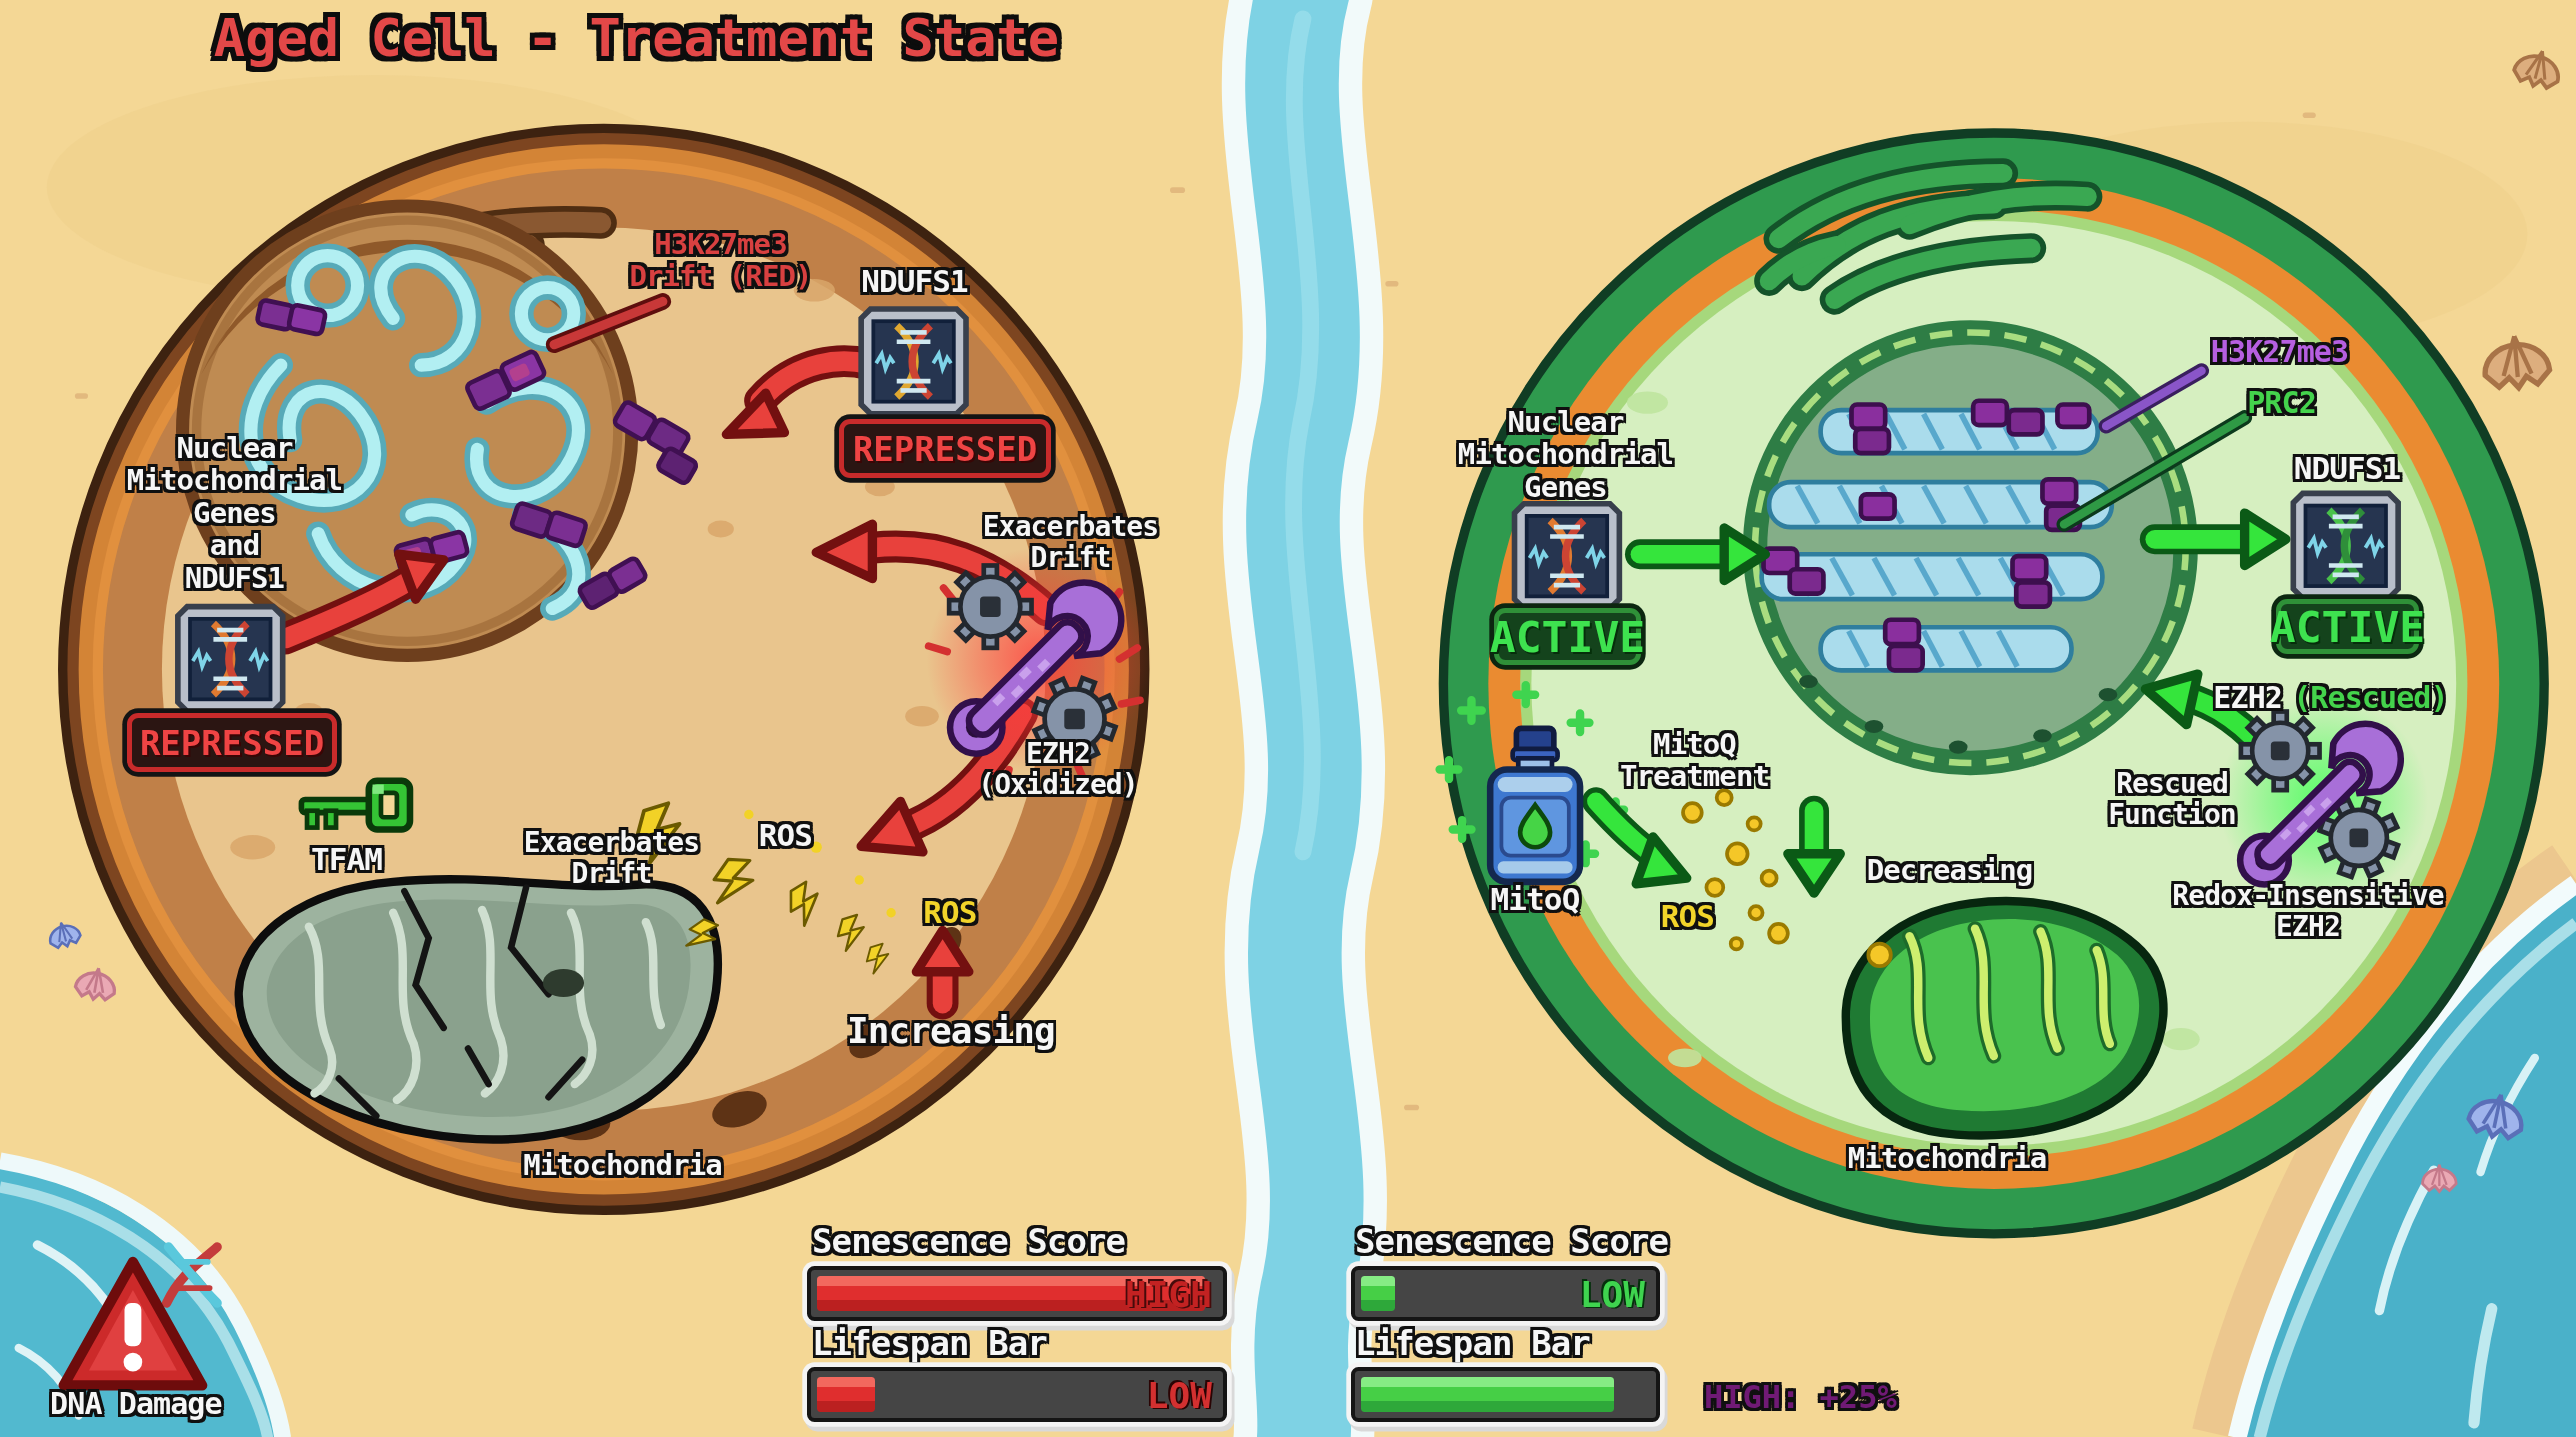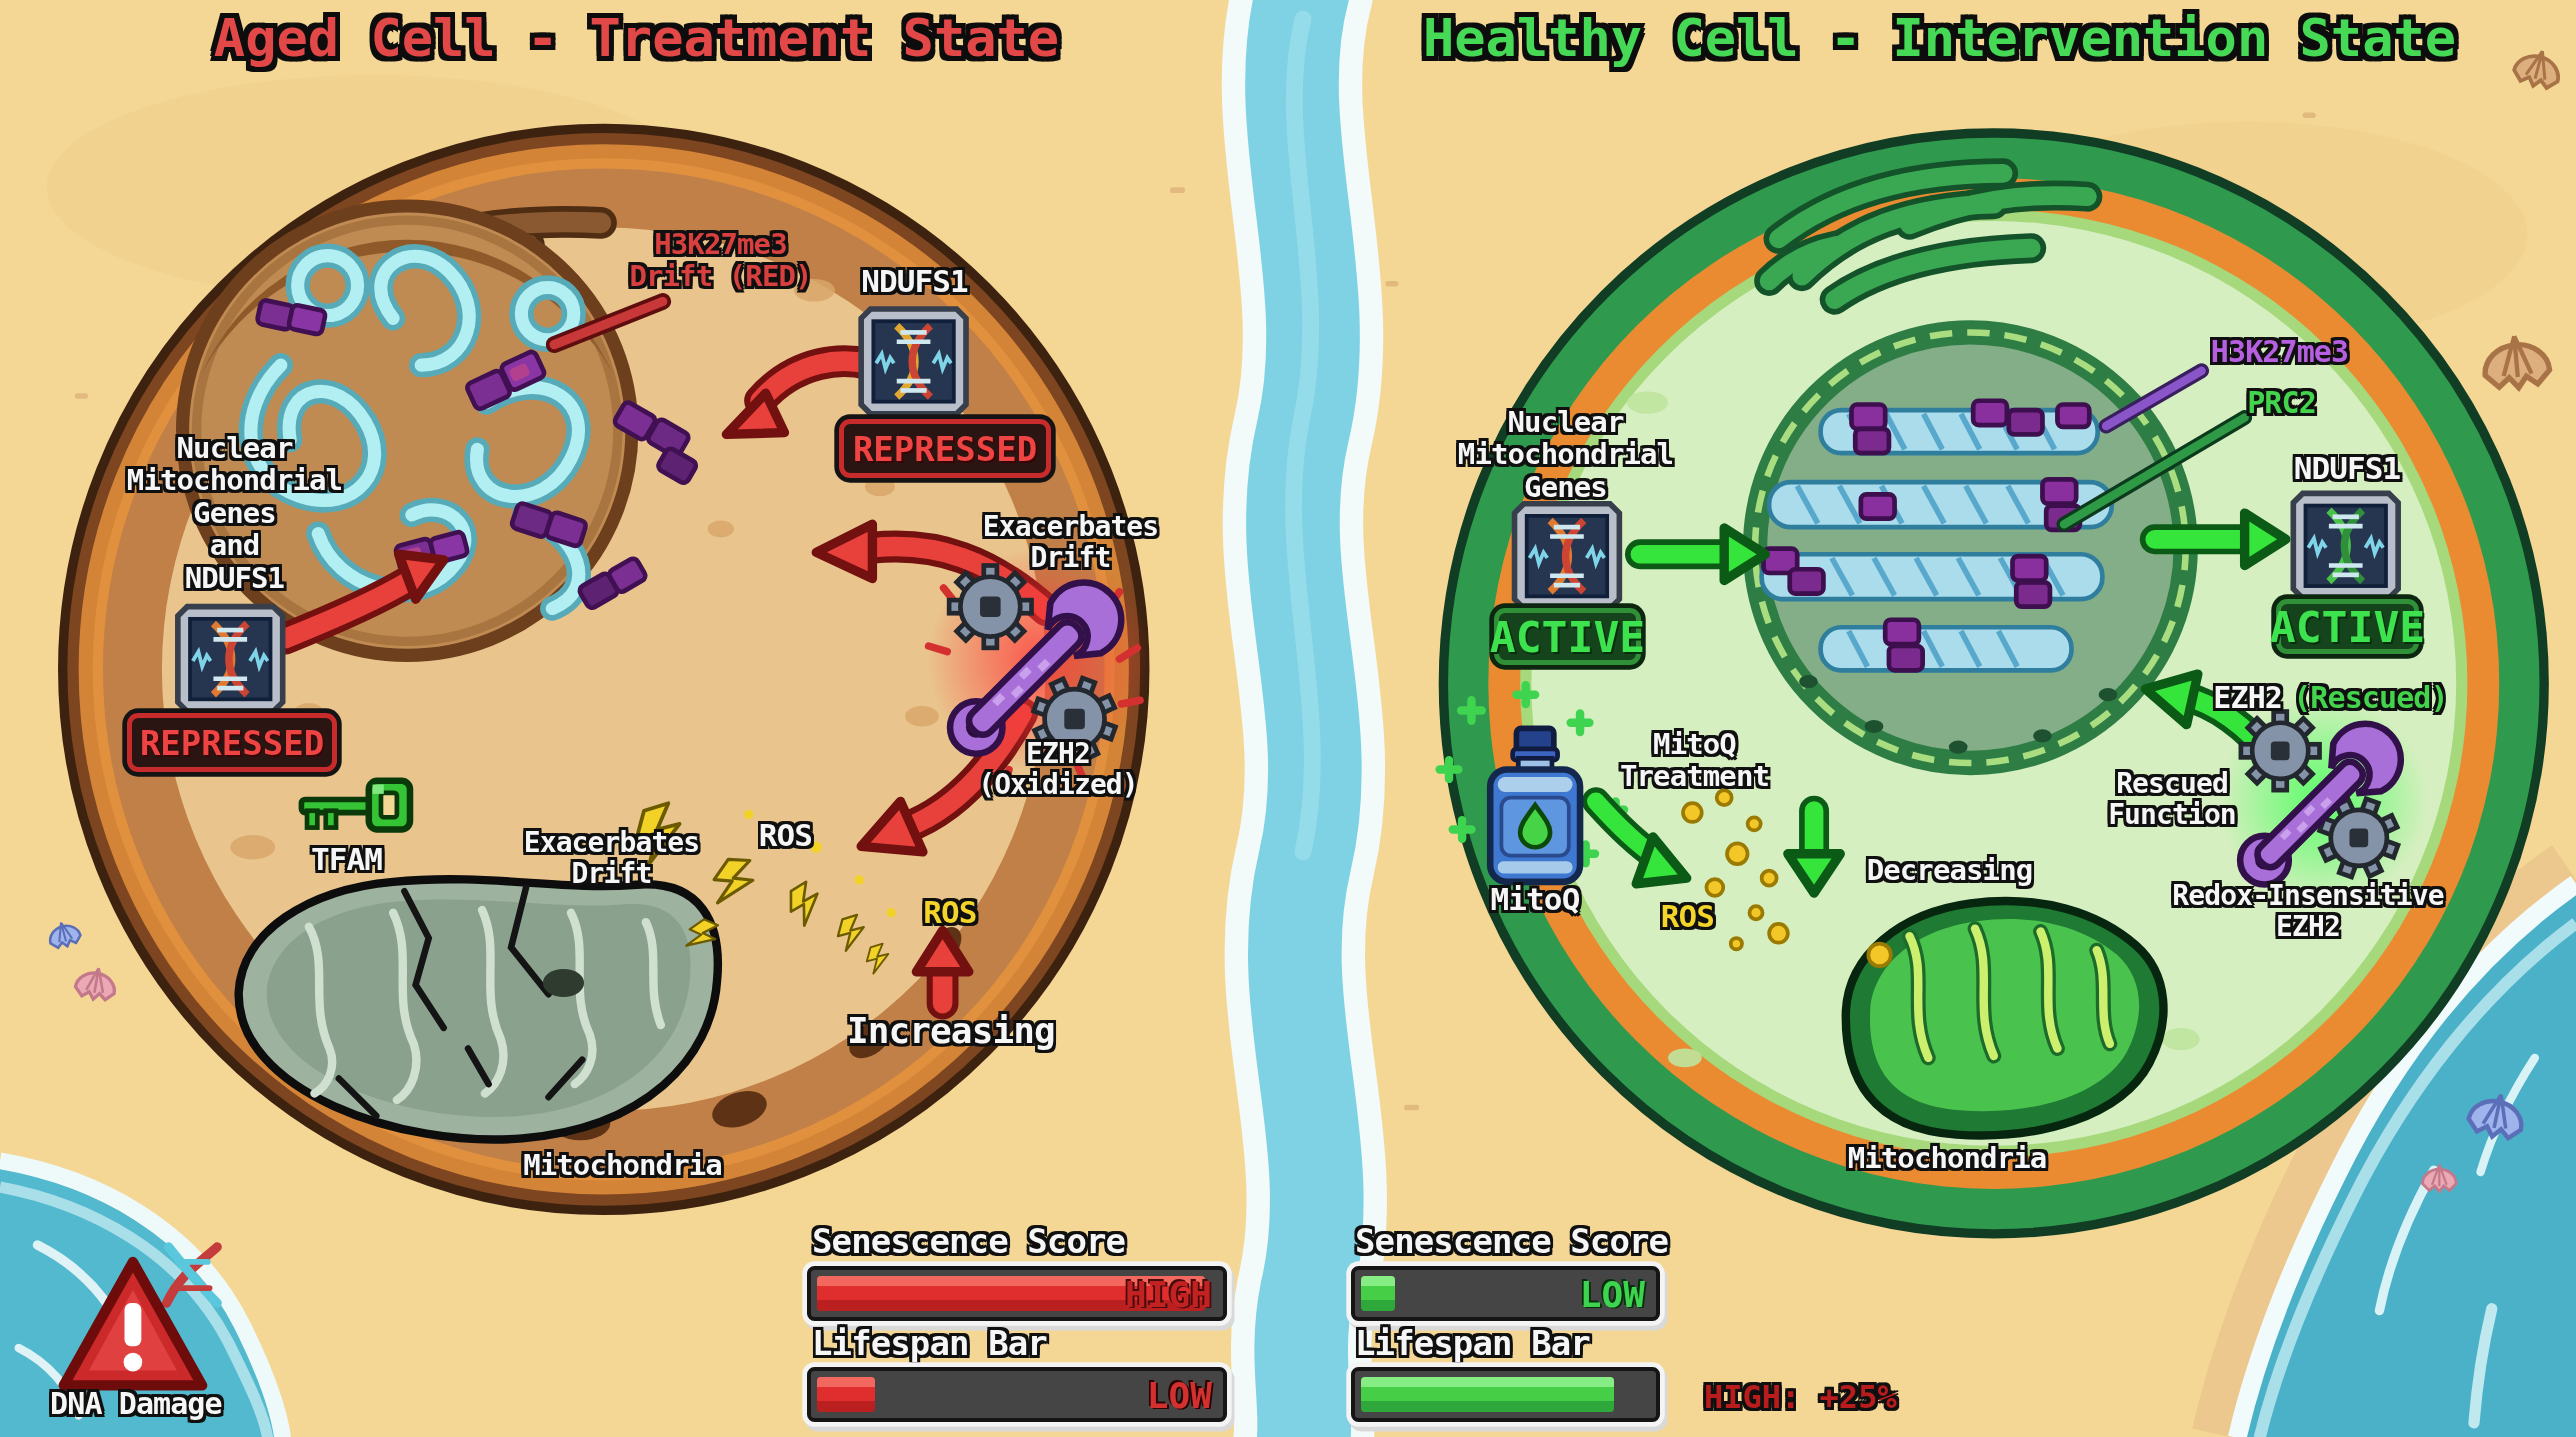--- a/index.html
+++ b/index.html
@@ -23,21 +23,21 @@
   .bar{position:absolute;background:#454545;border:4.7px solid #151515;border-radius:7.5px;
        box-shadow:0 0 0 4.7px #f4f4f4,2.8px 4.7px 0 4.7px #d9d9d9;text-align:right;}
   .bar .fill{position:absolute;left:5.6px;top:5.6px;bottom:5.6px;border-radius:3.7px;}
   .fill.red{background:linear-gradient(180deg,#f2685e 0%,#f2685e 28%,#e02e2e 28%,#e02e2e 68%,#bb2020 68%);}
   .fill.green{background:linear-gradient(180deg,#86ec84 0%,#86ec84 28%,#46cf46 28%,#46cf46 68%,#2ea83a 68%);}
   .bar .val{position:absolute;right:11.2px;top:50%;transform:translateY(-50%);
             font-weight:bold;font-size:36px;letter-spacing:0;}
   .val.redhi{color:#c32222;text-shadow:1.9px 1.9px 0 #460b0b,-1.9px -1.9px 0 #460b0b;}
   .val.redlo{color:#d33030;text-shadow:1.9px 1.9px 0 #2a0404,-1.9px -1.9px 0 #2a0404;}
   .val.grn{color:#3fd44f;text-shadow:1.9px 1.9px 0 #05300c,-1.9px -1.9px 0 #05300c;}
-  .outside-val{position:absolute;font-weight:bold;font-size:32px;color:#b91c1c;padding-left:28px;}
+  .outside-val{position:absolute;font-weight:bold;font-size:32px;color:#701a75;padding-left:28px;}
 </style>
 </head>
 <body>
 
 <div id="stage">
 
 <svg id="scene" width="2576" height="1438" viewBox="0 0 2752 1536">
   <defs>
     <radialGradient id="redglow">
       <stop offset="0%" stop-color="#ff3b3b" stop-opacity="0.8"></stop>
@@ -658,21 +658,20 @@
             <rect x="-56" y="-7" width="11" height="7"></rect>
             <rect x="-38" y="0" width="11" height="7"></rect>
             <rect x="-20" y="-7" width="11" height="7"></rect>
             <rect x="-2" y="0" width="11" height="7"></rect>
           </g>
     </g>
   </g>
 </svg>
 
 <div class="lbl title o5" style="left:117px;top:9.4px;width:1039px;color:#e34848;">Aged Cell - Treatment State</div>
-<div class="lbl title o5" style="left:1359px;top:9.4px;width:1161px;color:#45d955;">Healthy Cell - Intervention State</div>
 
 <div class="lbl o3" style="left:594px;top:228px;width:253px;font-size:29px;color:#d84040;">H3K27me3
 Drift (RED)</div>
 <div class="lbl o3 white" style="left:856px;top:264px;width:117px;font-size:31px;">NDUFS1</div>
 <div class="badge repressed" style="left:839px;top:419px;width:202px;height:49px;">REPRESSED</div>
 <div class="lbl o3 white" style="left:972px;top:511px;width:197px;font-size:28px;">Exacerbates
 Drift</div>
 <div class="lbl o3 white" style="left:120px;top:432px;width:229px;font-size:29px;">Nuclear
 Mitochondrial
 Genes

